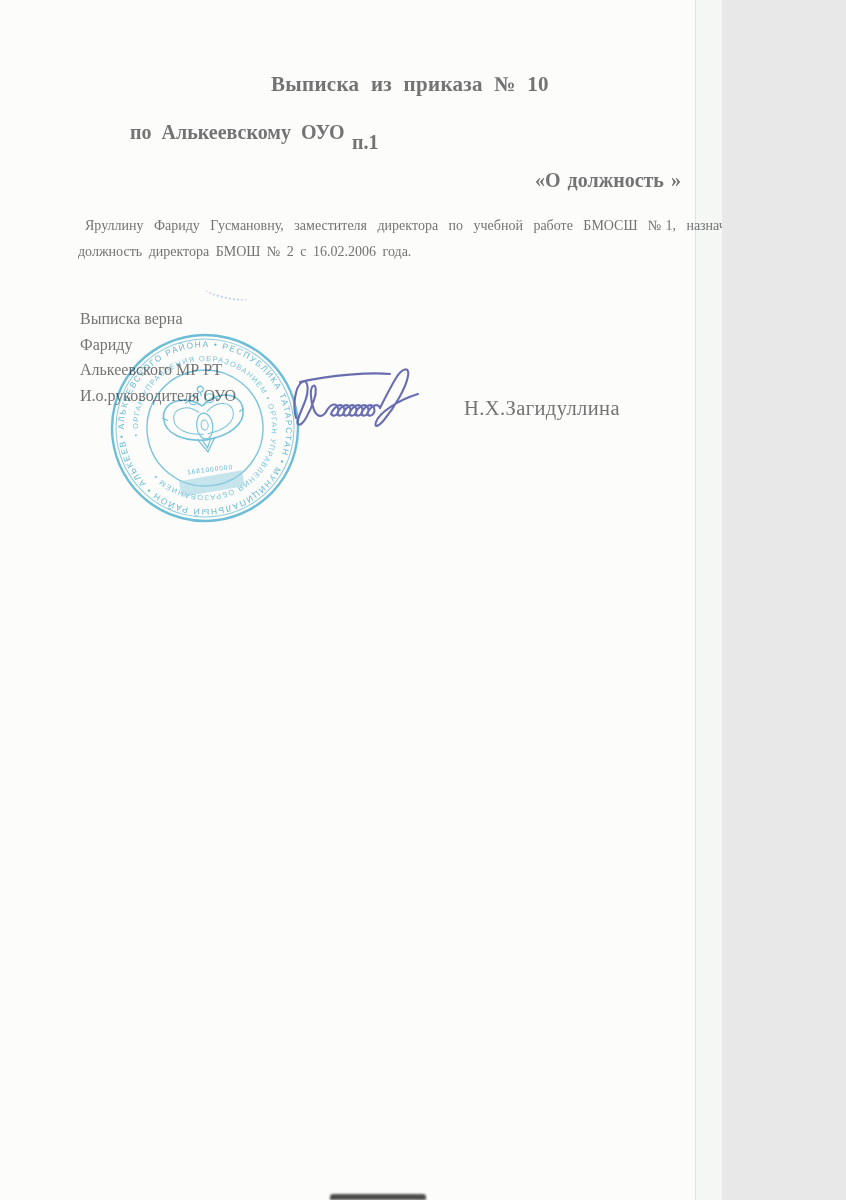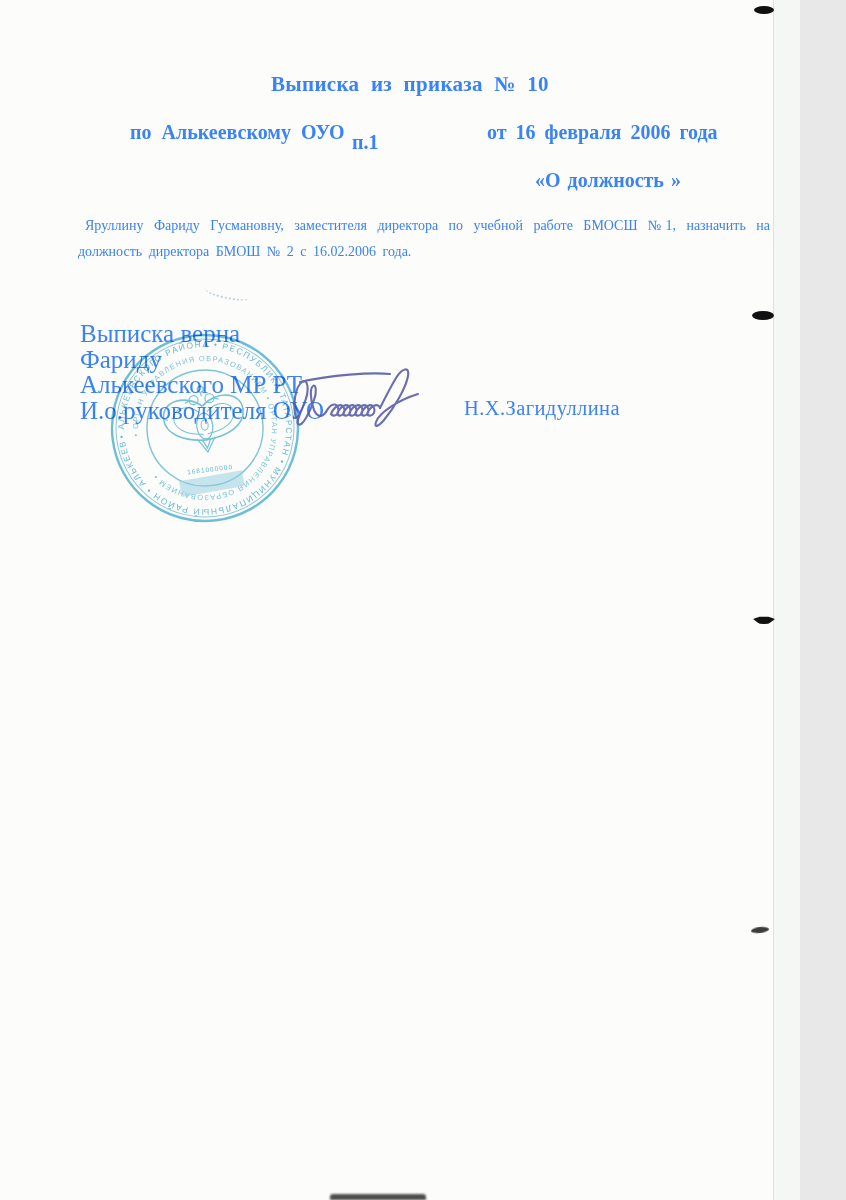--- a/index.html
+++ b/index.html
@@ -1,22 +1,22 @@
 <!DOCTYPE html>
 <html><head>
 <meta charset="utf-8">
 <style>
   html,body{margin:0;padding:0;background:#e8e8e8;}
   .page{
     position:relative;
-    width:800px;height:1200px;
+    width:722px;height:1200px;
     background:#fcfcfa;
     overflow:hidden;
     font-family:"Liberation Serif","DejaVu Serif",serif;
-    color:#3b82f6;
+    color:#737373;
   }
   
   .scan-edge{
     position:absolute;top:0;right:0;width:26px;height:1200px;
     background:#f4f7f3;border-left:1px solid #dde3dc;
   }
   .doc-title{
     position:absolute;left:0;top:72px;width:820px;
     text-align:center;font-weight:bold;font-size:21px;
     word-spacing:6px;letter-spacing:.3px;
@@ -25,22 +25,22 @@
   .issuer{left:130px;top:121px;word-spacing:5px;}
   .date{left:487px;top:121px;word-spacing:4px;}
   .point{left:352px;top:131px;}
   .subject{left:535px;top:169px;word-spacing:2px;}
   .body-par{
     position:absolute;left:78px;top:213px;width:692px;
     font-size:14px;line-height:26px;
     text-align:justify;word-spacing:3px;text-indent:7px;
   }
   .cert{
-    position:absolute;left:80px;top:321px;
-    font-size:25px;line-height:25.5px;
+    position:absolute;left:80px;top:306px;
+    font-size:16px;line-height:25.5px;
   }
   .cert div{white-space:nowrap;}
   .signer-name{
     position:absolute;left:464px;top:397px;
     font-size:20.5px;white-space:nowrap;letter-spacing:.4px;text-align:center;
   }
   .stamp-wrap{
     position:absolute;left:95px;top:318px;width:220px;height:220px;
     mix-blend-mode:multiply;opacity:.88;
     transform:rotate(-7deg);
@@ -68,21 +68,20 @@
 </head>
 <body>
 
 <div class="page">
 
   <div class="scan-edge"></div>
 
   <div class="doc-title">Выписка из приказа № 10</div>
 
   <div class="hdr issuer">по Алькеевскому ОУО</div>
-  <div class="hdr date">от 16 февраля 2006 года</div>
   <div class="hdr point">п.1</div>
   <div class="hdr subject">«О должность »</div>
 
   <div class="body-par">Яруллину Фариду Гусмановну, заместителя директора по учебной работе БМОСШ №1, назначить на должность директора БМОШ № 2 с 16.02.2006 года.</div>
 
   <div class="pen-smudge"></div>
 
   <div class="cert">
     <div>Выписка верна</div>
     <div>Фариду</div>

